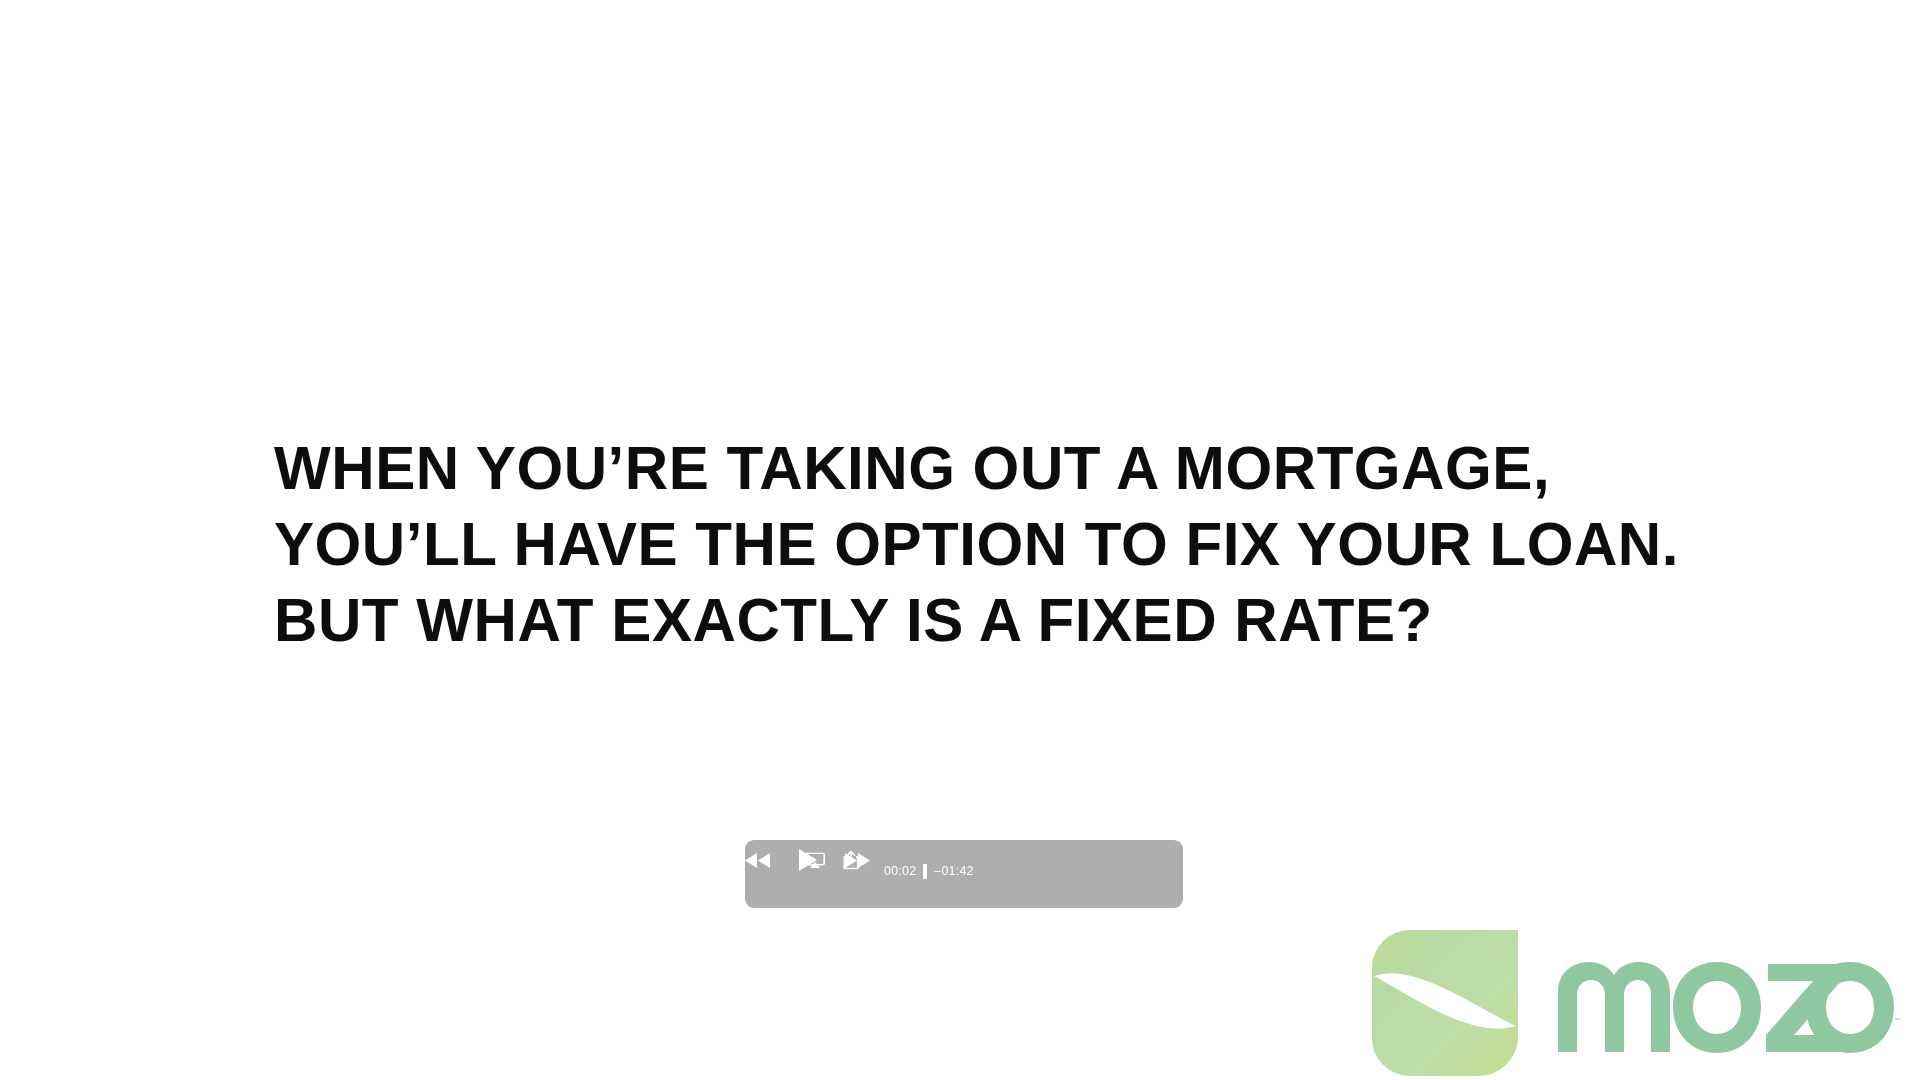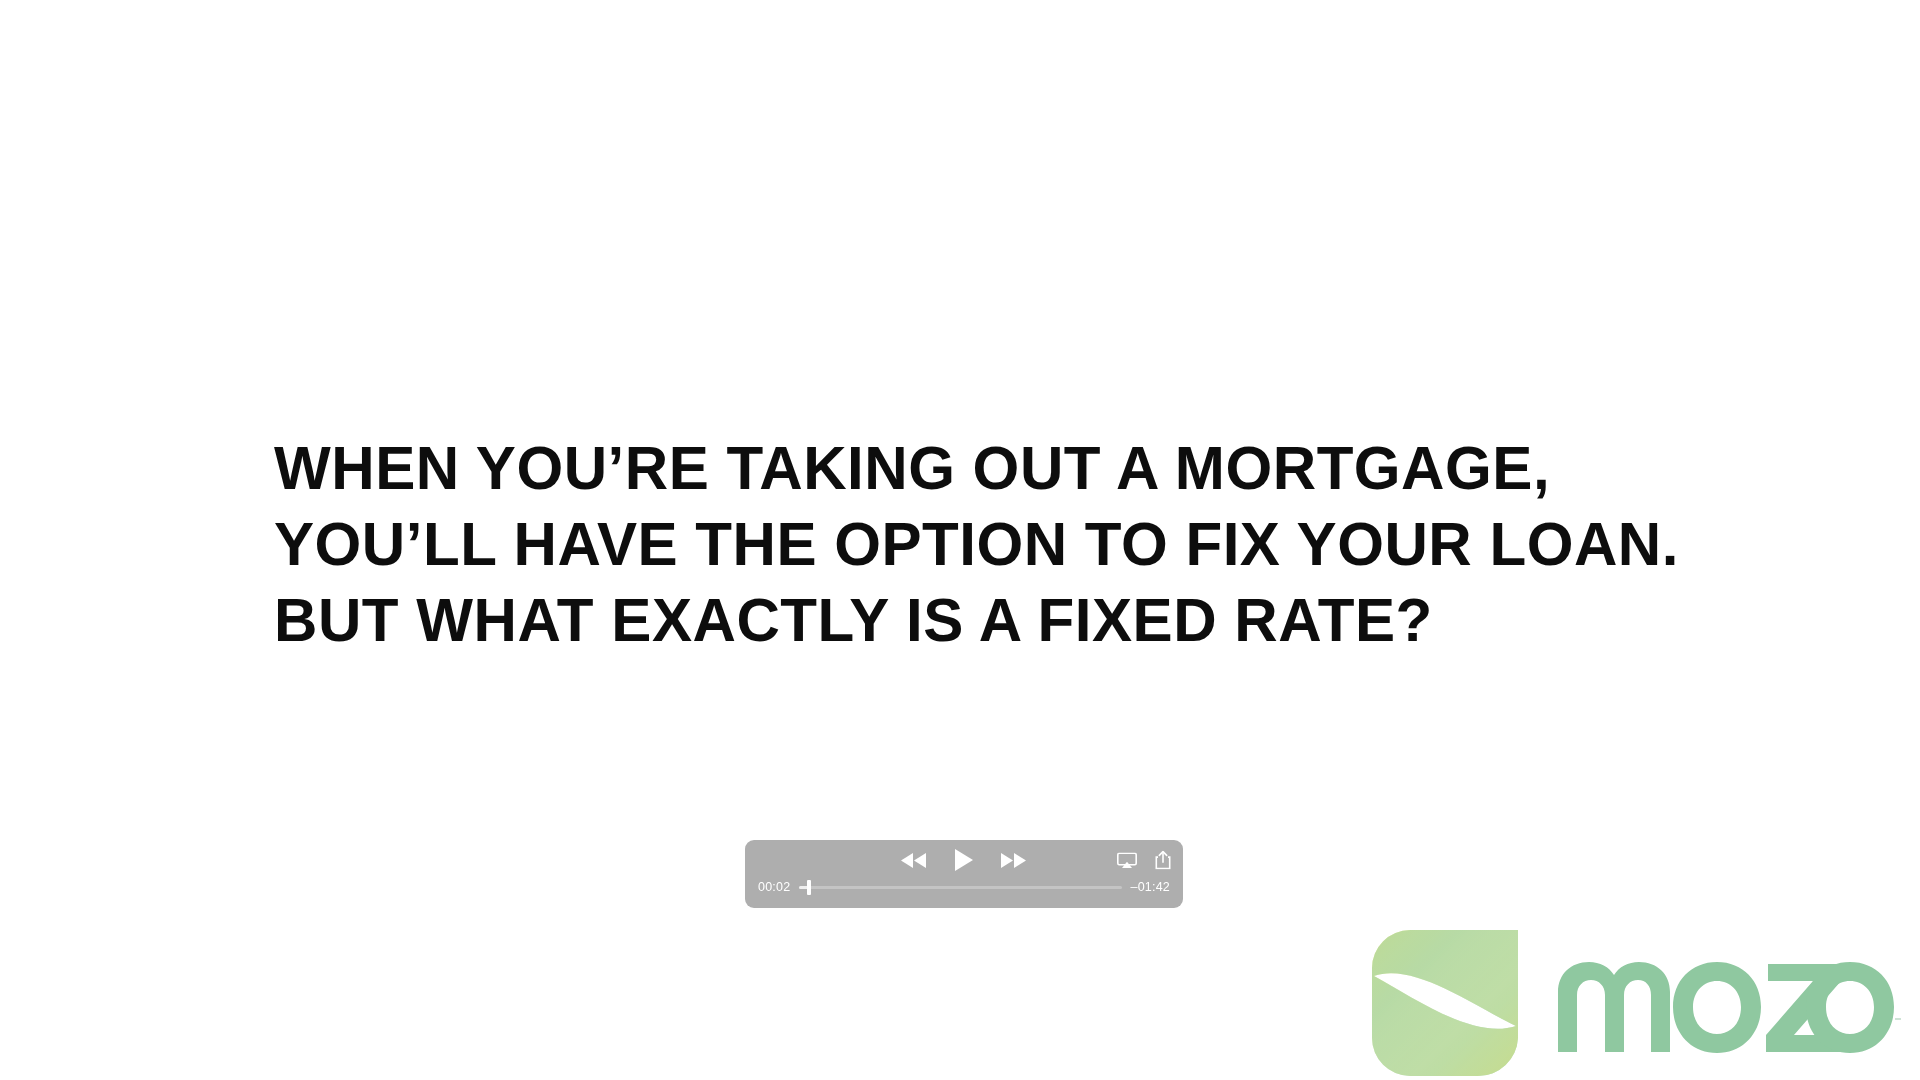--- a/index.html
+++ b/index.html
@@ -45,21 +45,20 @@
   #video-controls {
     position: absolute;
     left: 745px;
     top: 840px;
     width: 438px;
     height: 68px;
     background: #aeaeae;
     border-radius: 9px;
     box-sizing: border-box;
     display: flex;
-    flex-direction: column;
   }
 
   #transport-row {
     position: relative;
     height: 40px;
     display: flex;
     align-items: center;
     justify-content: center;
   }
 

